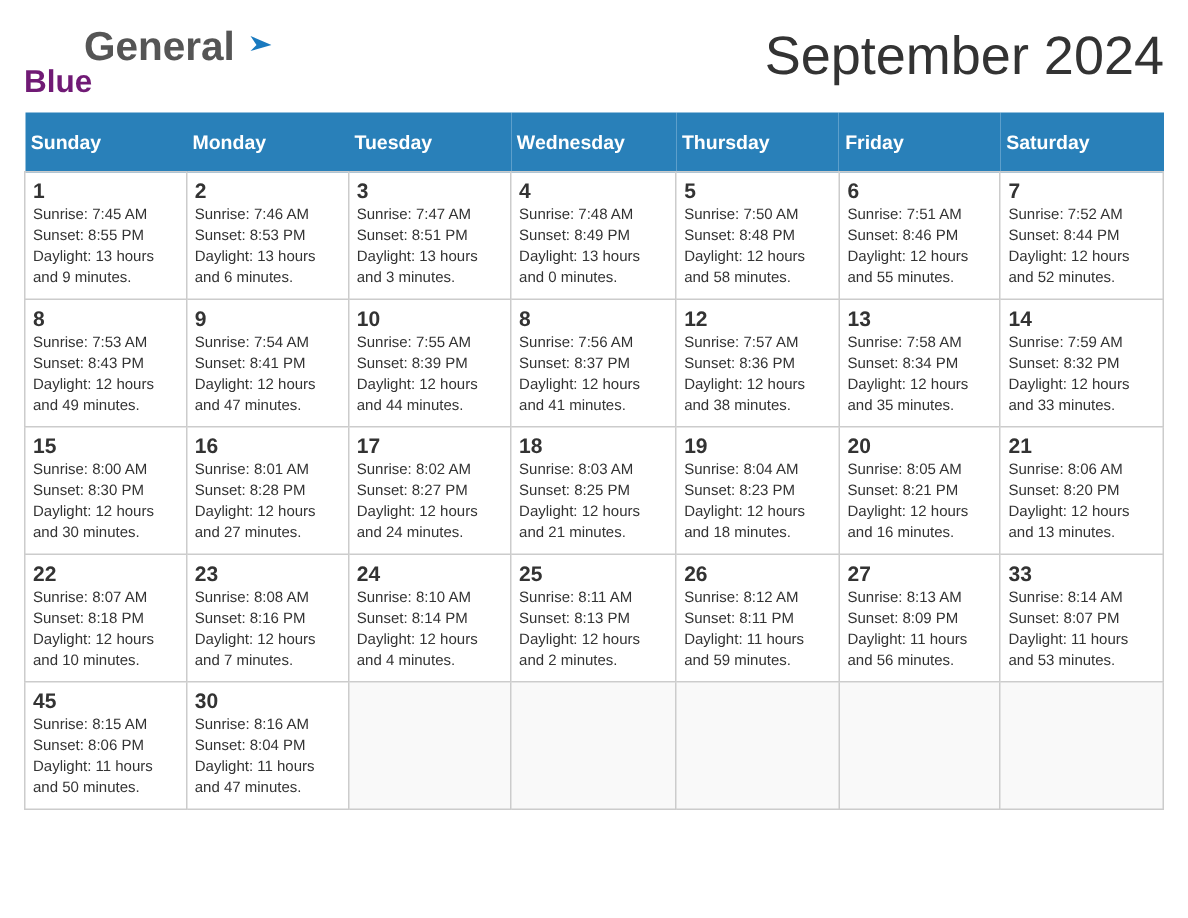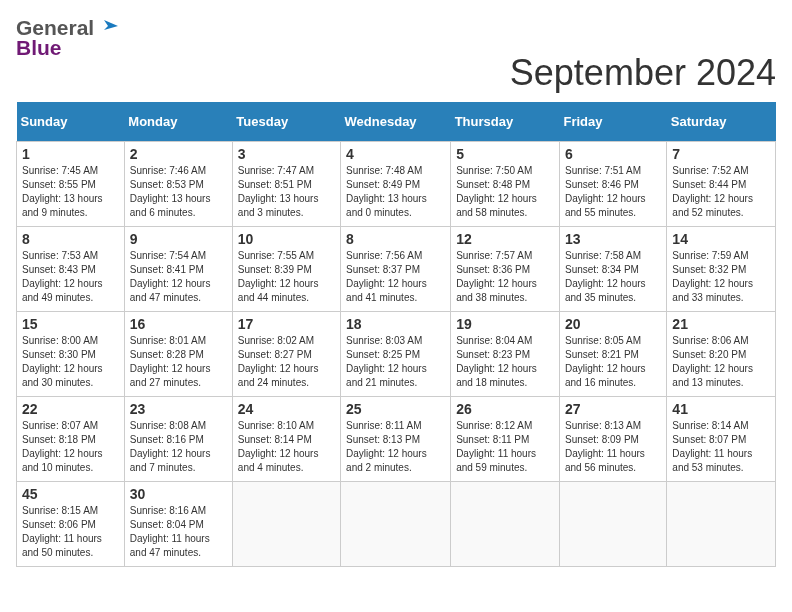--- a/index.html
+++ b/index.html
@@ -16,21 +16,20 @@
       align-items: flex-start;
       margin-bottom: 8px;
     }
     .title-section {
       text-align: right;
     }
     .month-title {
       font-size: 36px;
       font-weight: normal;
       color: #333;
-      margin-top: 36px;
     }
     .location {
       font-size: 16px;
       color: #333;
     }
     .calendar {
       width: 100%;
       border-collapse: collapse;
       font-size: 11px;
     }
@@ -73,21 +72,21 @@
       gap: 2px;
     }
   </style>
 </head>
 <body>
 
 <div class="header">
   <div class="logo-wrapper">
     <div style="display:flex; flex-direction:column; align-items:flex-start;">
       <div style="display:flex; align-items:center;">
-        <span style="font-size:21px; font-weight:bold; color:#555;">General</span>
+        <span style="font-size:27px; font-weight:bold; color:#555;margin-left:40px;">General</span>
         <svg width="22" height="22" viewBox="0 0 22 22" style="margin-left:2px; margin-top:-2px;">
           <polygon points="8,4 22,10 8,14 12,10" fill="#1a7abf"></polygon>
         </svg>
       </div>
       <span style="font-size:21px; font-weight:bold; color:#701a75; margin-top:-4px;text-align:right;">Blue</span>
     </div>
   </div>
   <div class="title-section">
     <div class="month-title">September 2024</div>
   </div>
@@ -215,21 +214,21 @@
         </td>
         <td>
           <span class="day-number">26</span>
           <div class="day-info">Sunrise: 8:12 AM<br>Sunset: 8:11 PM<br>Daylight: 11 hours and 59 minutes.</div>
         </td>
         <td>
           <span class="day-number">27</span>
           <div class="day-info">Sunrise: 8:13 AM<br>Sunset: 8:09 PM<br>Daylight: 11 hours and 56 minutes.</div>
         </td>
         <td>
-          <span class="day-number">41</span>
+          <span class="day-number">33</span>
           <div class="day-info">Sunrise: 8:14 AM<br>Sunset: 8:07 PM<br>Daylight: 11 hours and 53 minutes.</div>
         </td>
       </tr>
       <tr class="week-row">
         <td>
           <span class="day-number">45</span>
           <div class="day-info">Sunrise: 8:15 AM<br>Sunset: 8:06 PM<br>Daylight: 11 hours and 50 minutes.</div>
         </td>
         <td>
           <span class="day-number">30</span>

